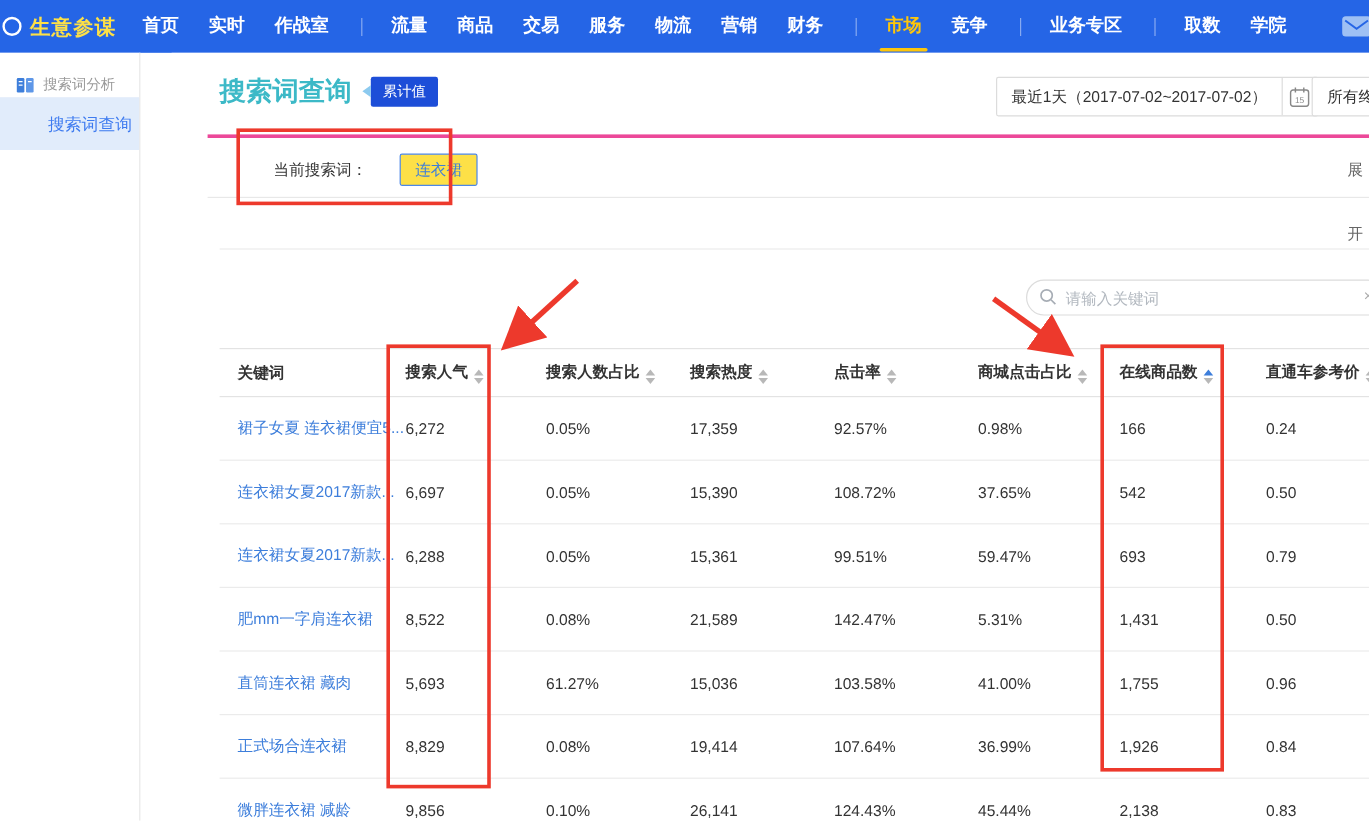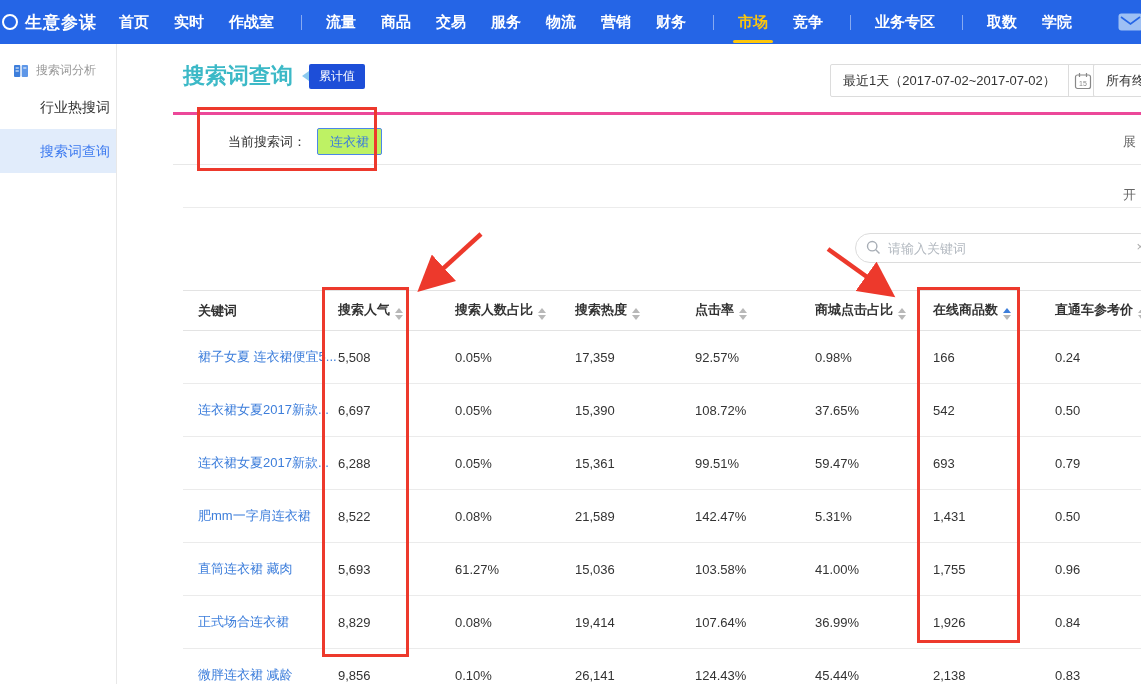--- a/index.html
+++ b/index.html
@@ -6,21 +6,21 @@
   html,body { width:1141px; height:684px; overflow:hidden; background:#fff;
     font-family:"Liberation Sans","DejaVu Sans",sans-serif; color:#333; }
   body { position:relative; }
 
   
   .topnav { position:absolute; left:0; top:0; width:100%; height:44px;
     background:#2565E6; display:flex; align-items:center; padding-left:12px; }
   .logo { display:flex; align-items:center; margin-right:22px; position:relative; }
   .logo-arc { width:16px; height:16px; border:2px solid #fff; border-radius:50%;
     margin-left:-10px; margin-right:7px; }
-  .logo-text { color:#ffffff; font-size:17px; font-weight:bold; letter-spacing:1px; white-space:nowrap; }
+  .logo-text { color:#fde047; font-size:17px; font-weight:bold; letter-spacing:1px; white-space:nowrap; }
   .navitems { display:flex; align-items:center; height:60px; }
   .nav-item { color:#fff; font-size:15px; font-weight:600; white-space:nowrap;
     height:44px; line-height:44px; position:relative; margin-right:25px; cursor:pointer; }
   .nav-item.active { color:#FDC60B; }
   .nav-item.active::after { content:""; position:absolute; left:50%; transform:translateX(-50%);
     bottom:1px; width:40px; height:3px; background:#FDC60B; border-radius:2px; }
   .nav-divider { width:1px; height:15px; background:rgba(255,255,255,.45); margin:0 24px 0 2px; }
   .mail-icon { position:absolute; left:1118px; top:13px; }
 
   
@@ -47,23 +47,23 @@
     border:1px solid #DCDCDC; border-radius:2px; background:#fff; cursor:pointer; }
   .date-text { padding:0 12px; line-height:31px; font-size:13px; color:#333; white-space:nowrap; }
   .date-cal { width:30px; border-left:1px solid #DCDCDC; display:flex; align-items:center; justify-content:center; }
   .terminal-btn { position:absolute; left:950px; top:20px; width:78px; height:33px;
     border:1px solid #DCDCDC; border-radius:2px; background:#fff; font-size:13px;
     line-height:31px; padding-left:12px; white-space:nowrap; overflow:hidden; cursor:pointer; }
 
   .filter-panel { position:absolute; left:30px; right:0; top:68px; height:53px;
     border-top:3px solid #ec4899; border-bottom:1px solid #E8E8E8; }
   .filter-label { position:absolute; left:55px; top:0; line-height:53px; font-size:13px; color:#333; }
-  .keyword-chip { position:absolute; left:144px; top:13px; height:27px; line-height:25px;
+  .keyword-chip { position:absolute; left:160px; top:13px; height:27px; line-height:25px;
     padding:0 12px; border:1px solid #4C87E8; color:#3D7EDB; font-size:13px;
-    background:#bef264; border-radius:2px; cursor:pointer; }
+    background:#fde047; border-radius:2px; cursor:pointer; }
   .expand-link { position:absolute; left:950px; top:0; line-height:53px; font-size:13px;
     color:#666; cursor:pointer; }
   .chevron { display:inline-block; width:7px; height:7px; border-right:1px solid #999;
     border-bottom:1px solid #999; transform:rotate(45deg) translateY(-3px); margin-left:6px; }
 
   .section-divider { position:absolute; left:40px; right:-60px; top:163px; border-top:1px solid #ECECEC; }
 
   .searchwrap { position:absolute; left:712px; top:189px; width:300px; height:30px; }
   .searchwrap input { width:100%; height:30px; border:1px solid #DCDCDC; border-radius:15px;
     padding:0 30px 0 32px; font-size:13px; color:#333; outline:none;
@@ -135,21 +135,20 @@
   <div class="side-section">
     <svg width="16" height="16" viewBox="0 0 16 16">
       <rect x="1" y="2" width="6.3" height="12" rx="1" fill="#3D7EDB"></rect>
       <rect x="8.7" y="2" width="6.3" height="12" rx="1" fill="#5E97E8"></rect>
       <line x1="2.6" y1="5" x2="5.8" y2="5" stroke="#fff" stroke-width="1"></line>
       <line x1="2.6" y1="8" x2="5.8" y2="8" stroke="#fff" stroke-width="1"></line>
       <line x1="10.3" y1="5" x2="13.4" y2="5" stroke="#fff" stroke-width="1"></line>
     </svg>
     <span class="side-section-label">搜索词分析</span>
   </div>
-  <span class="side-item">行业热搜词</span>
   <span class="side-item active">搜索词查询</span>
 </aside>
 
 <main class="main">
 
   <div class="title-row">
     <h1 class="page-title">搜索词查询</h1>
     <span class="badge">累计值</span>
   </div>
 
@@ -211,21 +210,21 @@
             <i class="down"></i>
           </span></div>
       <div class="th"><span>直通车参考价</span><span class="sort">
             <i class="up"></i>
             <i class="down"></i>
           </span></div>
     </div>
 
     <div class="trow">
       <div class="td"><a>裙子女夏 连衣裙便宜5...</a></div>
-      <div class="td">5,508</div>
+      <div class="td">6,272</div>
       <div class="td">0.05%</div>
       <div class="td">17,359</div>
       <div class="td">92.57%</div>
       <div class="td">0.98%</div>
       <div class="td">166</div>
       <div class="td">0.24</div>
     </div>
     <div class="trow">
       <div class="td"><a>连衣裙女夏2017新款...</a></div>
       <div class="td">6,697</div>

